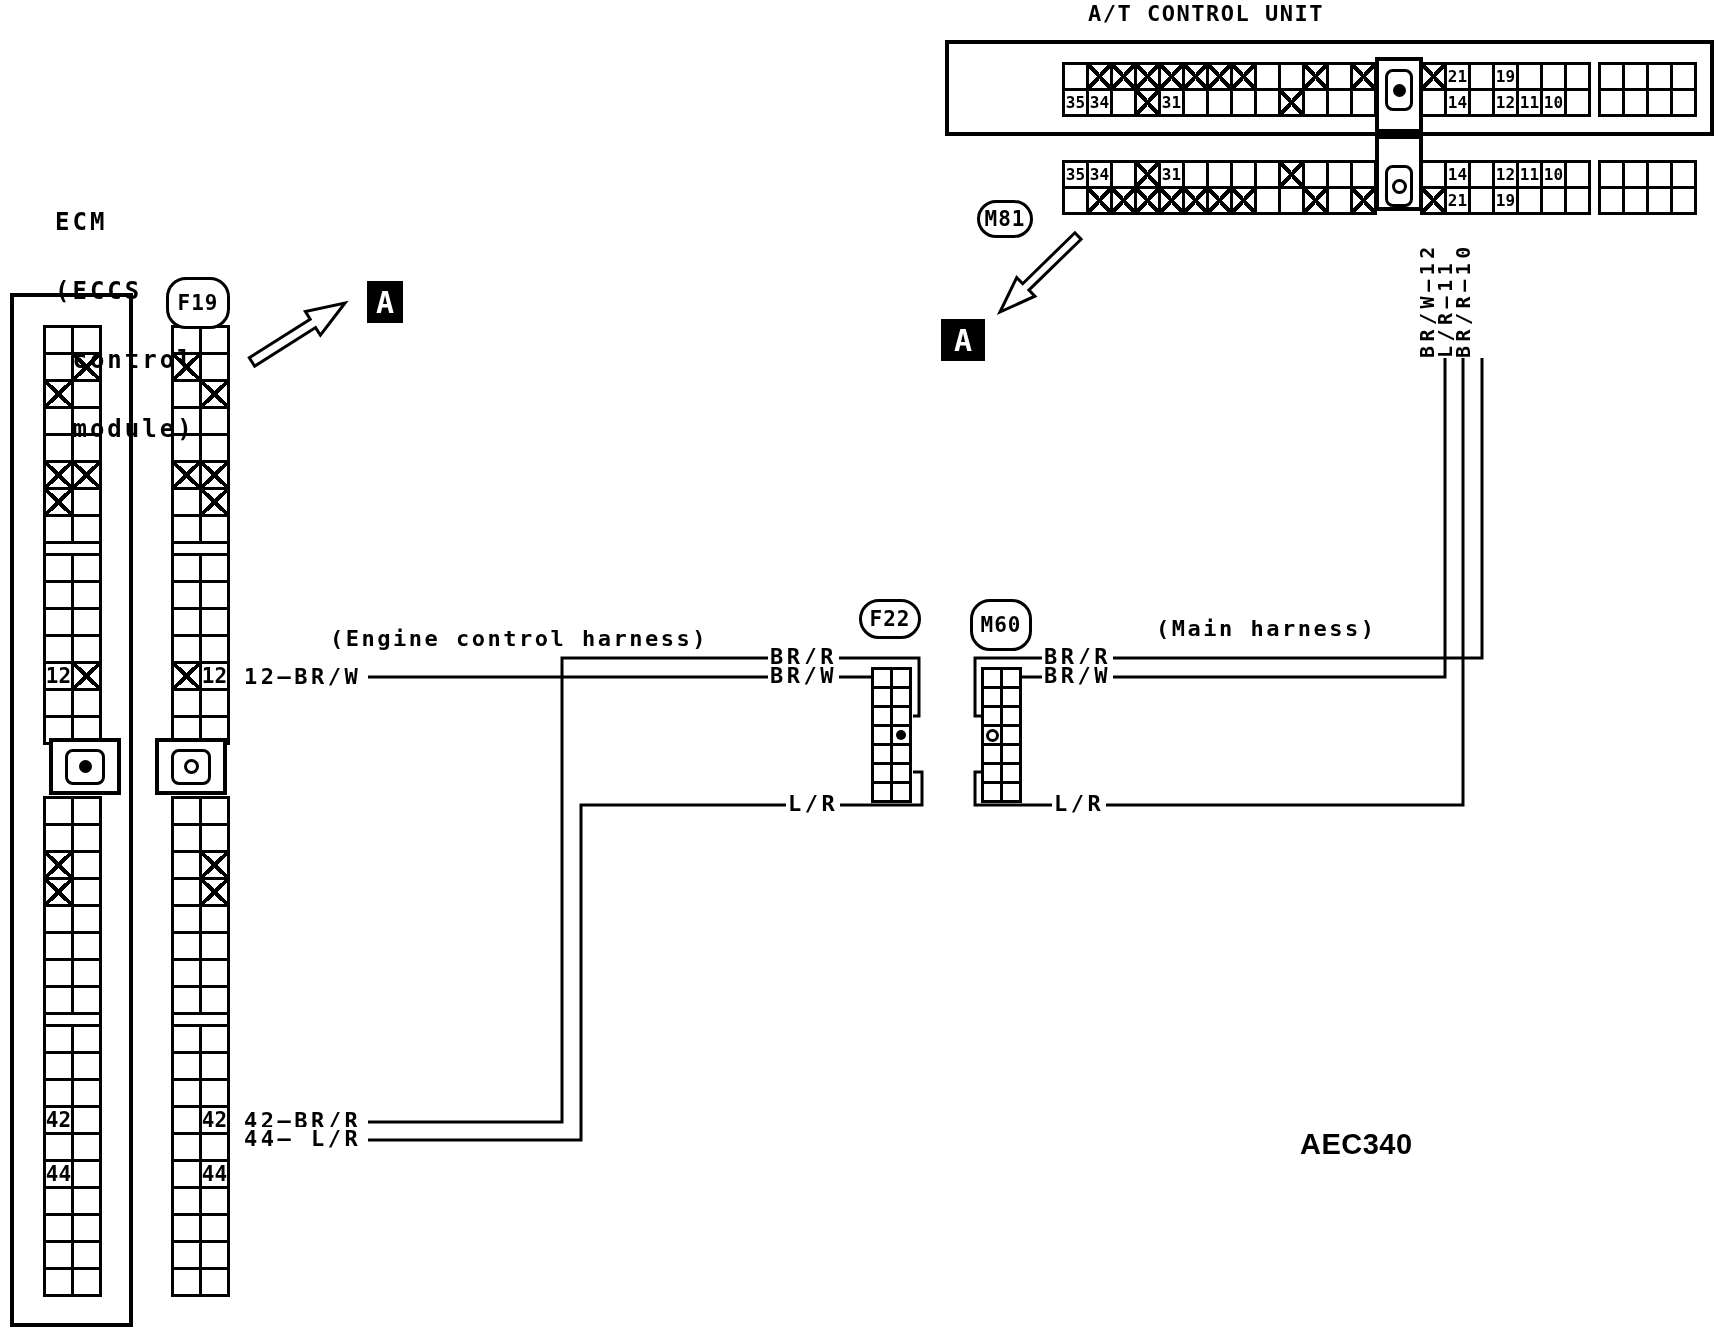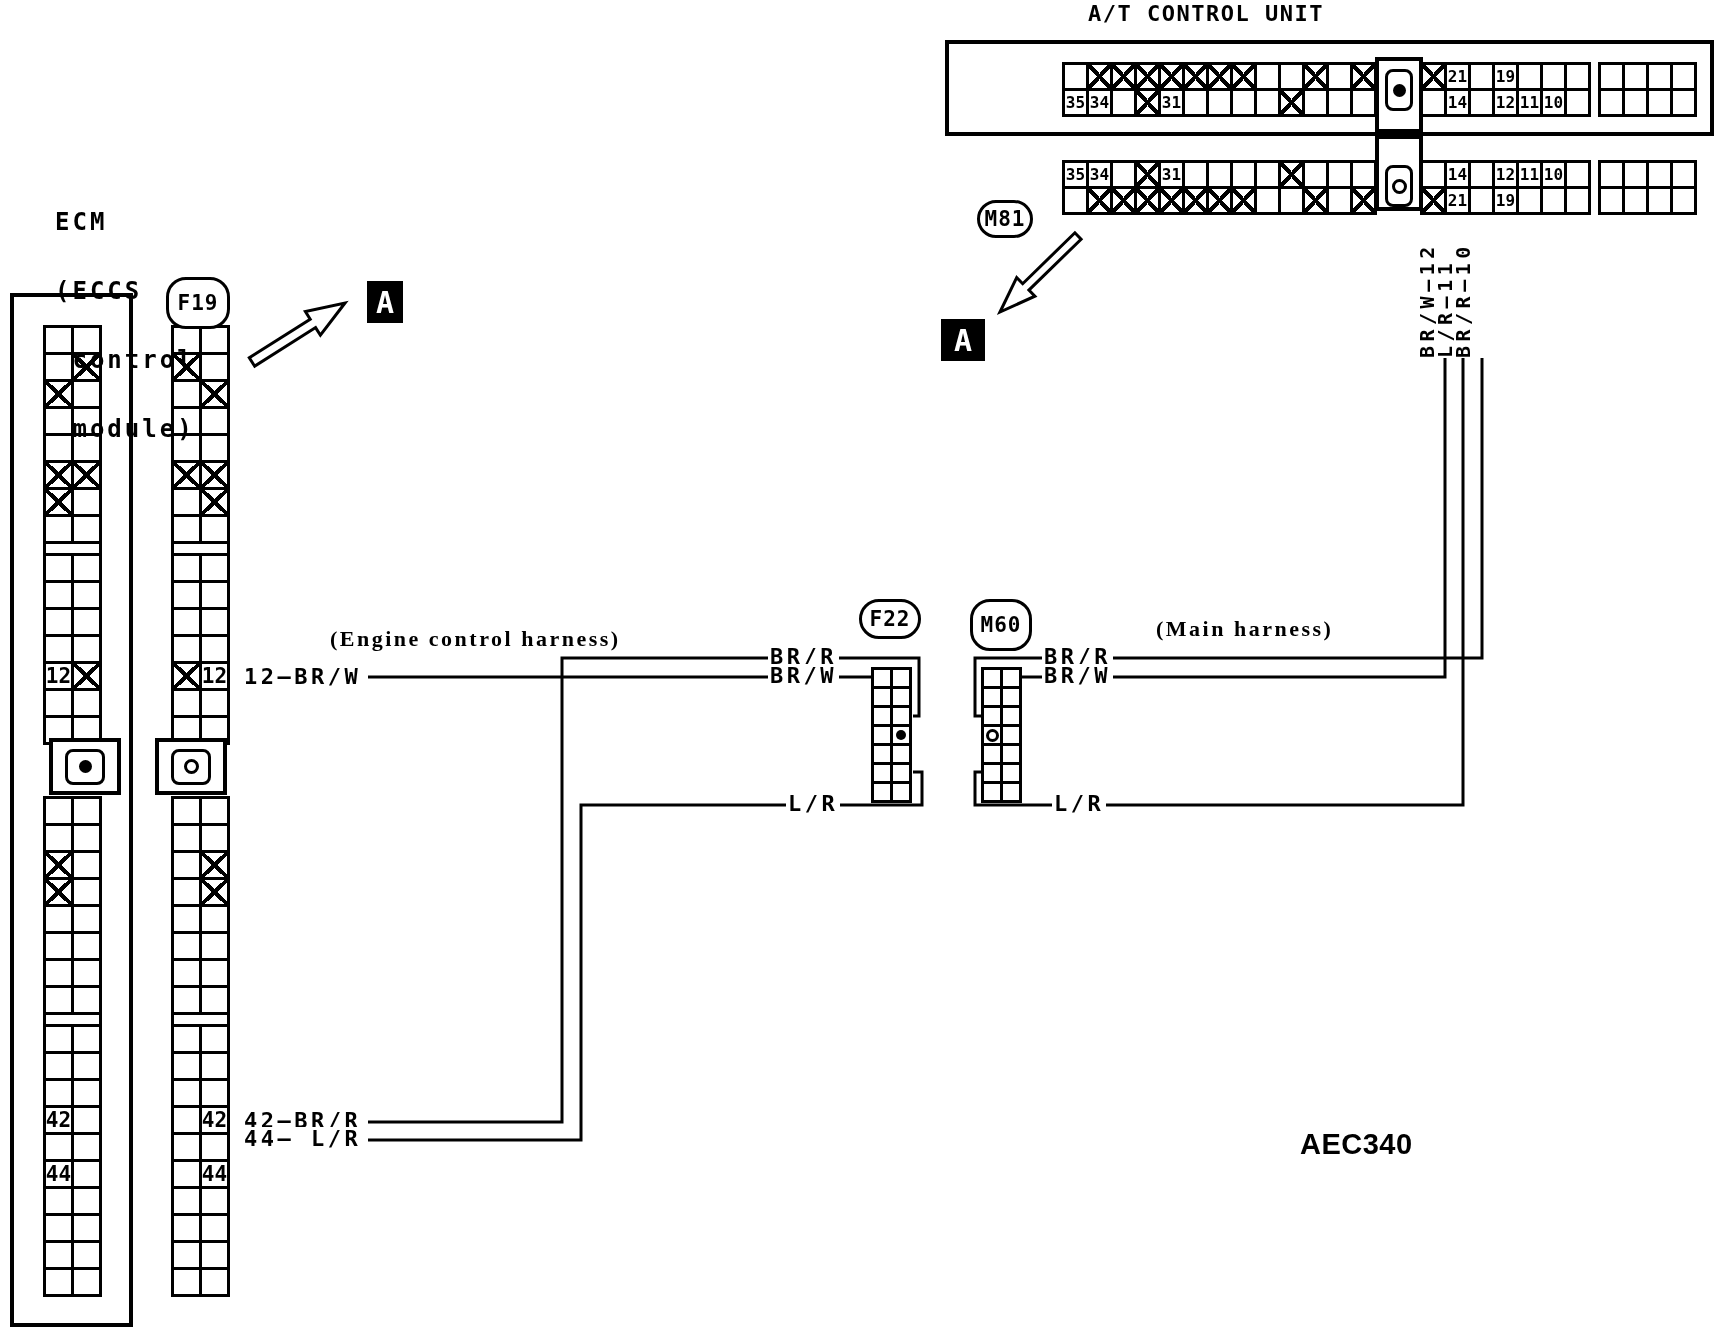--- a/index.html
+++ b/index.html
@@ -4,21 +4,21 @@
 <style>
   html,body{margin:0;padding:0;background:#fff;}
   *{box-sizing:border-box;}
   #canvas{position:relative;width:1726px;height:1344px;background:#fff;color:#000;
           font-family:"DejaVu Sans Mono",monospace;overflow:hidden;}
   #wires{position:absolute;left:0;top:0;z-index:1;}
   .box{position:absolute;border:4px solid #000;background:transparent;z-index:2;}
   .lbl{position:absolute;font-weight:bold;font-size:22px;letter-spacing:3.5px;line-height:1;
        white-space:pre;background:#fff;padding:1px 2px;z-index:4;}
   .lbl.tight{letter-spacing:1.5px;}
-  .lbl.mid{letter-spacing:2.5px;font-family:Liberation Serif, serif;}
+  .lbl.mid{letter-spacing:2.5px;}
   .rot{position:absolute;transform:rotate(-90deg);transform-origin:0 100%;font-weight:bold;
        font-size:20px;letter-spacing:4.5px;line-height:18px;white-space:pre;z-index:4;}
   .ecmtext{position:absolute;left:12px;top:165px;font-size:24px;font-weight:bold;
            letter-spacing:3px;line-height:23px;white-space:pre;z-index:4;margin-left:43px;}
   .oval{position:absolute;border:3px solid #000;border-radius:20px;background:#fff;
         display:flex;align-items:center;justify-content:center;font-size:21px;font-weight:bold;
         letter-spacing:1px;z-index:4;}
   .amark{position:absolute;background:#000;color:#fff;display:flex;align-items:center;
          justify-content:center;font-size:30px;font-weight:bold;z-index:4;}
   .aec{position:absolute;font-family:"Liberation Sans",sans-serif;font-weight:bold;

